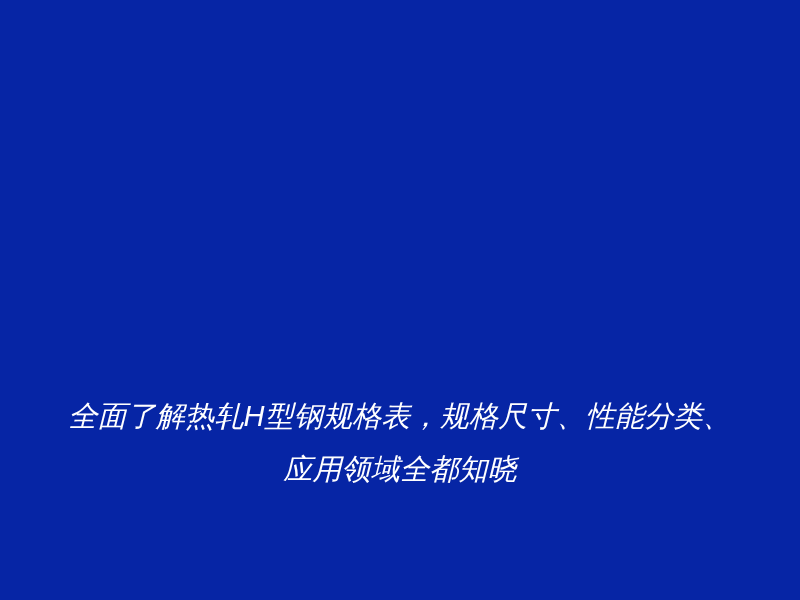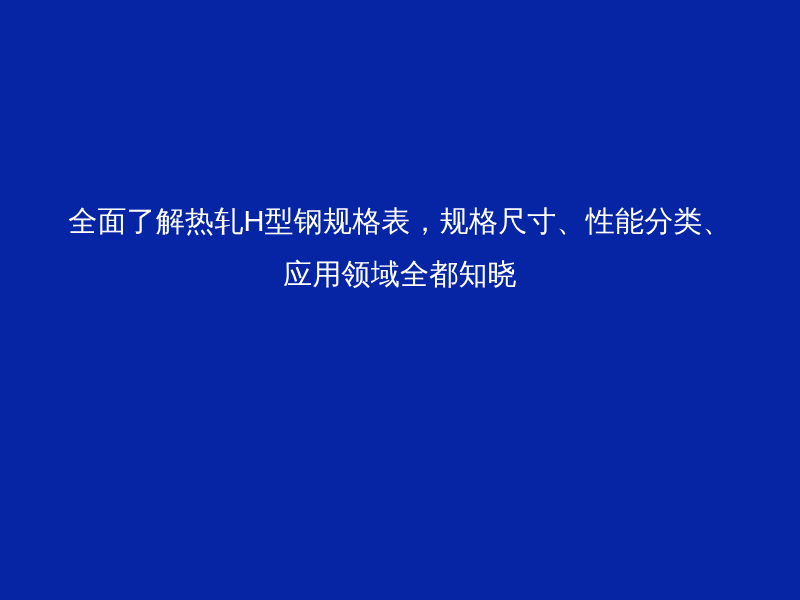--- a/index.html
+++ b/index.html
@@ -14,22 +14,23 @@
     overflow: hidden;
     font-family: "Liberation Sans", "DejaVu Sans", sans-serif;
   }
 
   #slide-root {
     position: relative;
     width: 800px;
     height: 496px;
     box-sizing: border-box;
     display: flex;
-    align-items: center;
+    align-items: flex-end;
     justify-content: center;
+    font-style: italic;
   }
 
   #title-block {
     width: 700px;
     text-align: center;
     padding: 0 10px;
     box-sizing: border-box;
   }
 
   #slide-title {

